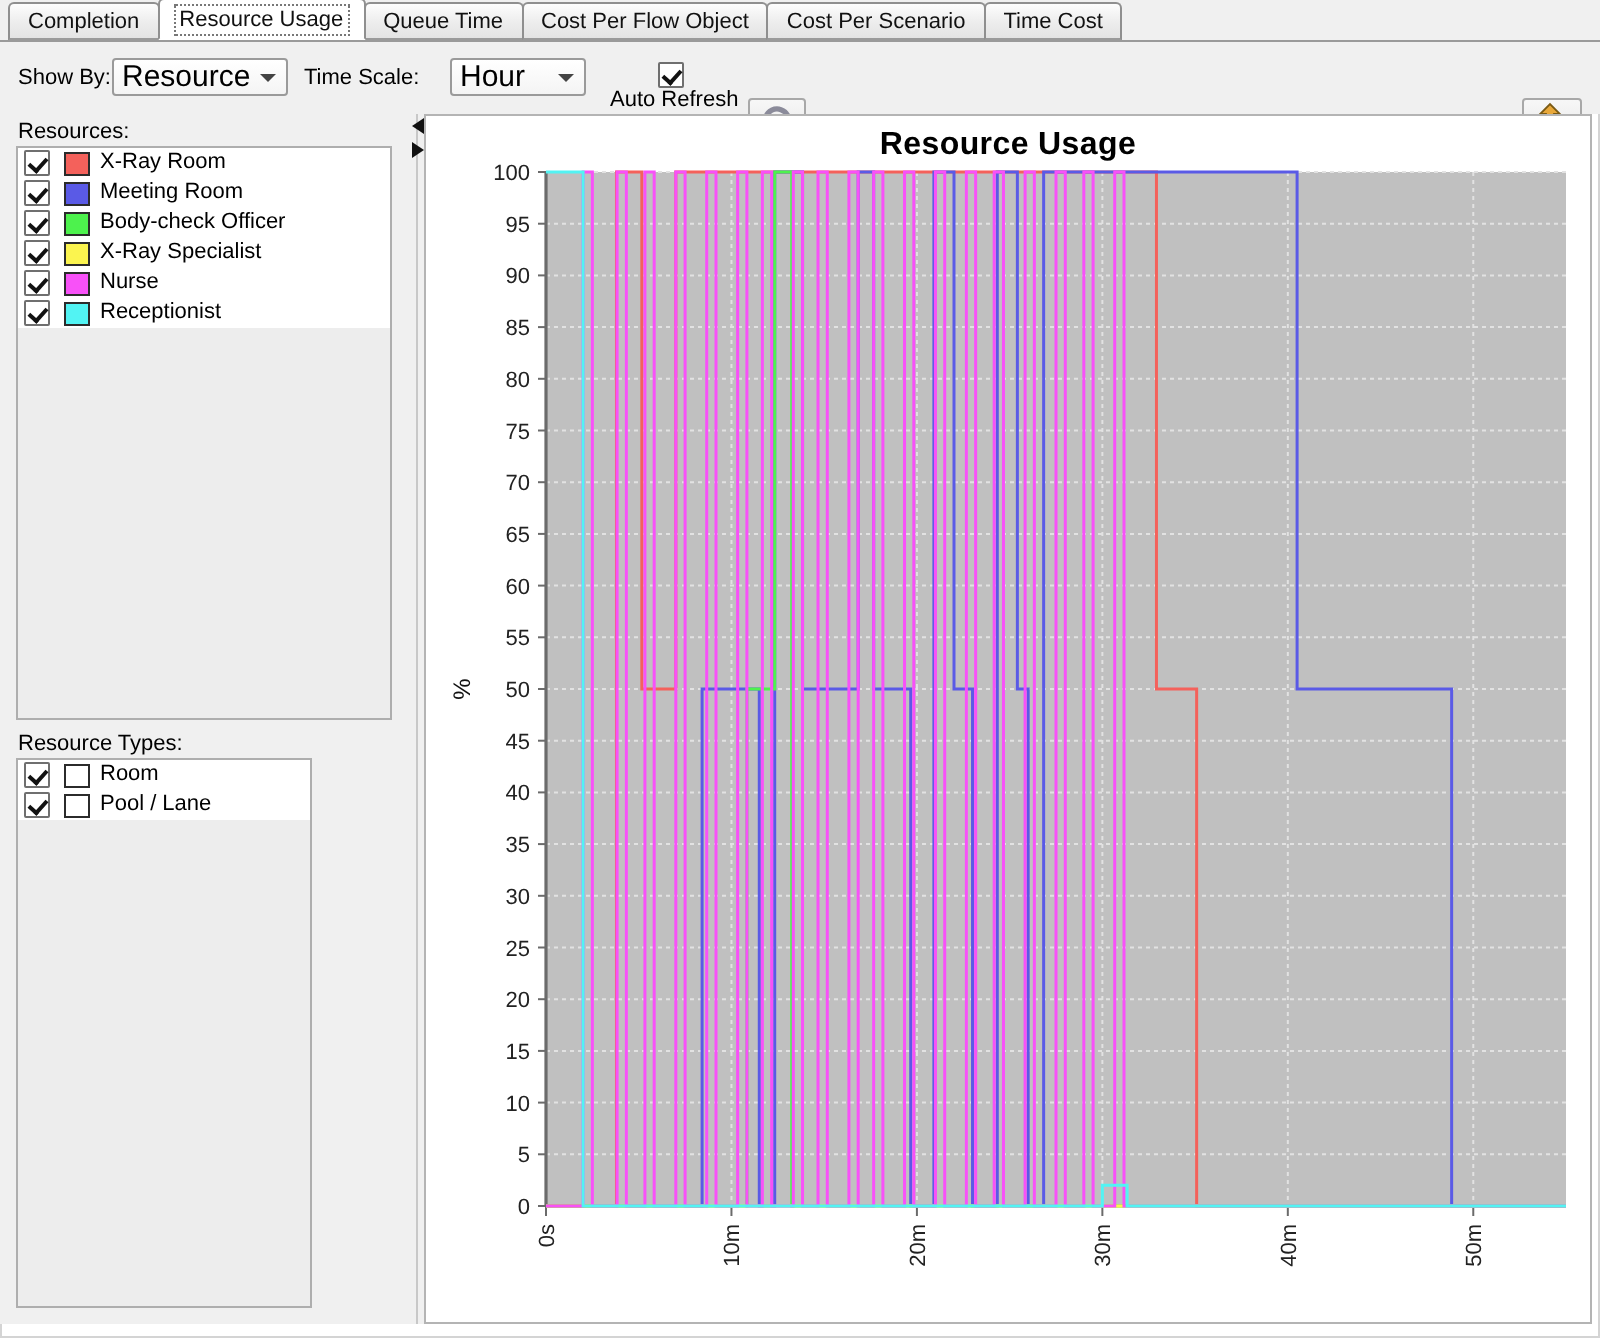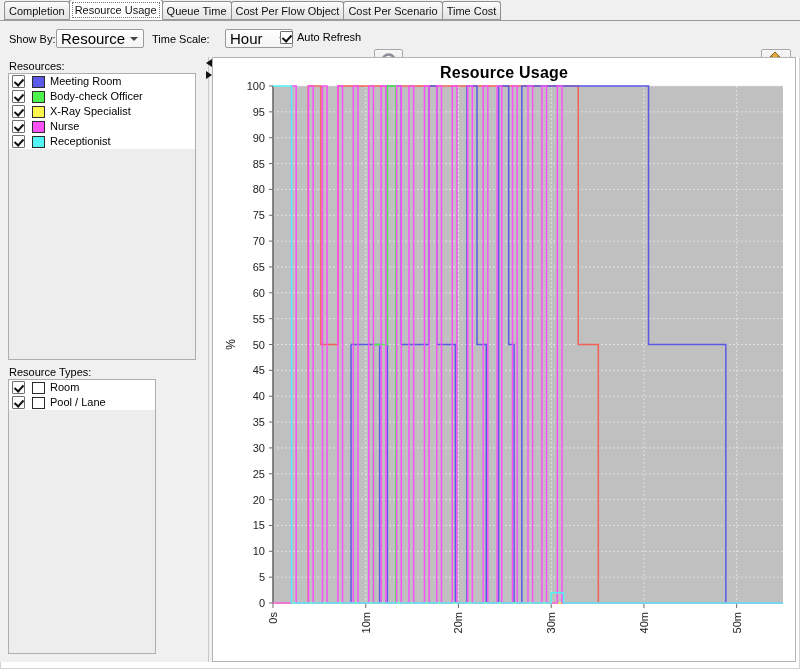--- a/index.html
+++ b/index.html
@@ -26,21 +26,21 @@
     background: #f0f0f0;
     border-bottom: 1px solid #9a9a9a;
     box-sizing: border-box;
     display: flex;
     align-items: flex-end;
     padding-left: 4px;
   }
   .tab {
     height: 19px;
     line-height: 19px;
-    padding: 0 4px;
+    padding: 0 9px;
     margin-right: -1px;
     box-sizing: border-box;
     background: linear-gradient(to bottom, #fdfdfd 0%, #eeeeee 50%, #e3e3e3 100%);
     border: 1px solid #8f8f8f;
     border-bottom: 1px solid #9a9a9a;
     border-radius: 3px 3px 0 0;
     font-size: 11px;
     color: #111;
     white-space: nowrap;
     cursor: default;
@@ -282,21 +282,21 @@
     <span class="caret"></span>
   </div>
 
   <span class="tb-label" style="left:152px;">Time Scale:</span>
 
   <div class="combo" style="left:225px; width:68px;">
     <span>Hour</span>
     <span class="caret"></span>
   </div>
 
-  <div class="chk-wrap" style="left:280px;">
+  <div class="chk-wrap" style="left:305px;flex-direction:column;">
     <span class="chkbox checked"></span>
     <span class="rowlabel">Auto Refresh</span>
   </div>
 
   <div class="iconbtn" style="left:374px; top:28px; width:29px; height:23px;">
     <svg width="27" height="21" viewBox="0 0 27 21">
       <g transform="translate(13.5,10.5)" fill="none" stroke="#8b8b9a" stroke-width="2.6" stroke-linecap="round">
         <path d="M -5.4 2.6 A 5.4 5.4 0 0 1 5.4 -2.6"></path>
         <path d="M 5.4 -2.6 A 5.4 5.4 0 0 1 -5.4 2.6"></path>
       </g>
@@ -312,20 +312,25 @@
     </svg>
   </div>
 </div>
 
 <div class="leftpanel">
 
   <span class="grouplabel" style="left:9px; top:3px;">Resources:</span>
 
   <div class="listbox" style="left:8px; top:16px; width:188px; height:287px;">
     <div id="resources-list">
+        <div class="listrow">
+          <span class="chkbox checked"></span>
+          <span class="swatch" style="background: rgb(244, 97, 91);"></span>
+          <span class="rowlabel">X-Ray Room</span>
+        </div>
         <div class="listrow">
           <span class="chkbox checked"></span>
           <span class="swatch" style="background: rgb(90, 90, 230);"></span>
           <span class="rowlabel">Meeting Room</span>
         </div>
         <div class="listrow">
           <span class="chkbox checked"></span>
           <span class="swatch" style="background: rgb(77, 242, 77);"></span>
           <span class="rowlabel">Body-check Officer</span>
         </div>

